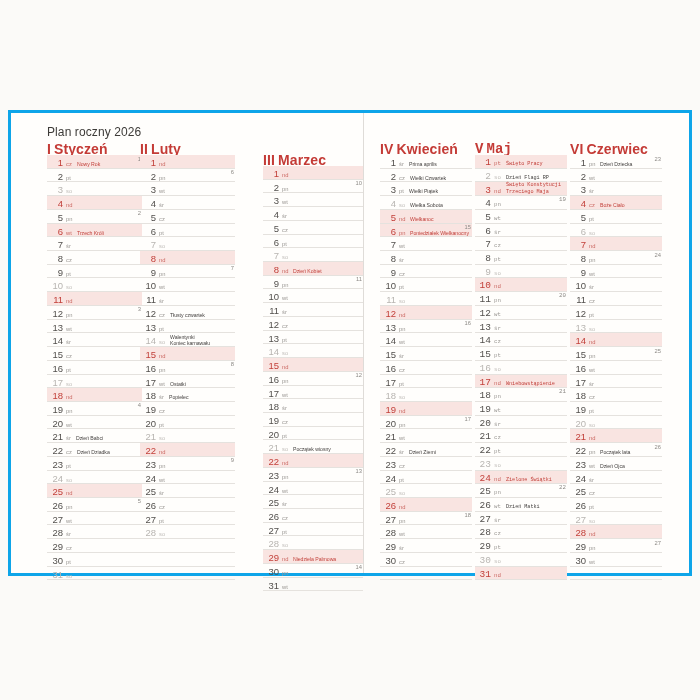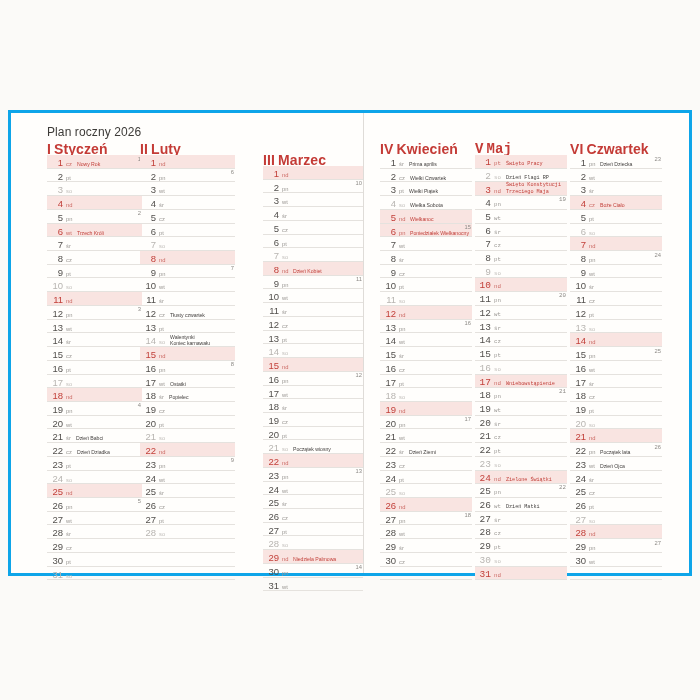--- a/index.html
+++ b/index.html
@@ -246,21 +246,21 @@
         <div class="day-row"><span class="dnum">26</span><span class="dwd">wt</span><span class="dhol">Dzień Matki</span></div>
         <div class="day-row"><span class="dnum">27</span><span class="dwd">śr</span></div>
         <div class="day-row"><span class="dnum">28</span><span class="dwd">cz</span></div>
         <div class="day-row"><span class="dnum">29</span><span class="dwd">pt</span></div>
         <div class="day-row sat"><span class="dnum">30</span><span class="dwd">so</span></div>
         <div class="day-row hl"><span class="dnum">31</span><span class="dwd">nd</span></div>
       </div>
   </div>
 
   <div class="month-col col-5">
-    <div class="month-title"><span class="m-numeral">VI</span><span class="m-name">Czwartek</span></div>
+    <div class="month-title"><span class="m-numeral">VI</span><span class="m-name">Czerwiec</span></div>
     <div class="rows">
         <div class="day-row"><span class="dnum">1</span><span class="dwd">pn</span><span class="dhol">Dzień Dziecka</span><span class="dweek">23</span></div>
         <div class="day-row"><span class="dnum">2</span><span class="dwd">wt</span></div>
         <div class="day-row"><span class="dnum">3</span><span class="dwd">śr</span></div>
         <div class="day-row hl"><span class="dnum">4</span><span class="dwd">cz</span><span class="dhol">Boże Ciało</span></div>
         <div class="day-row"><span class="dnum">5</span><span class="dwd">pt</span></div>
         <div class="day-row sat"><span class="dnum">6</span><span class="dwd">so</span></div>
         <div class="day-row hl"><span class="dnum">7</span><span class="dwd">nd</span></div>
         <div class="day-row"><span class="dnum">8</span><span class="dwd">pn</span><span class="dweek">24</span></div>
         <div class="day-row"><span class="dnum">9</span><span class="dwd">wt</span></div>

